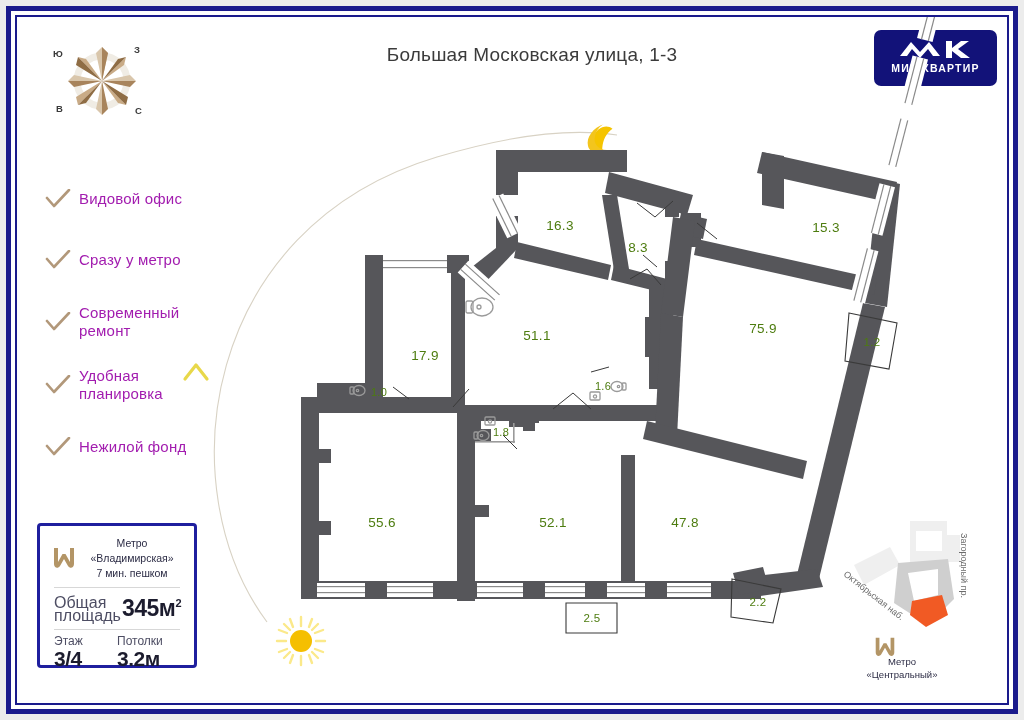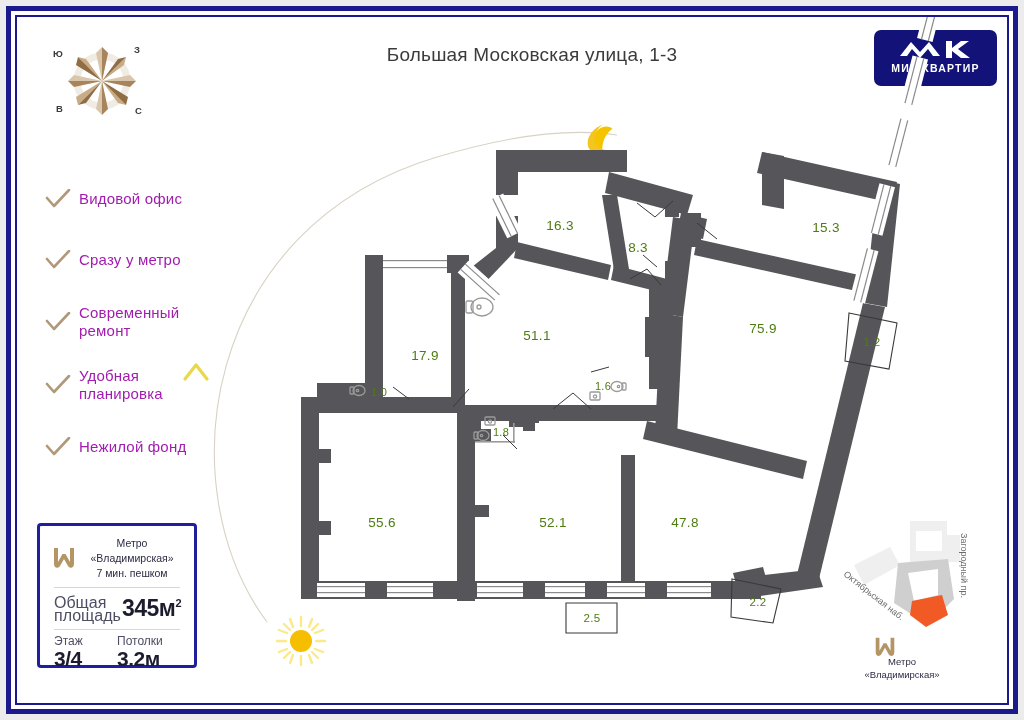--- a/index.html
+++ b/index.html
@@ -612,18 +612,18 @@
       </svg>
       <span class="map-street" style="left:6px;top:62px;transform:rotate(38deg);transform-origin:left top">Октябрьская наб.</span>
       <span class="map-street" style="left:127px;top:26px;transform:rotate(90deg);transform-origin:left top">Загородный пр.</span>
       <span style="position:absolute;left:30px;top:126px">
         <svg width="26" height="26" viewBox="0 0 28 28">
           <path d="M4 5 L4 21 C4 25 8 26 10 23 L14 16 L18 23 C20 26 24 25 24 21 L24 5 L20 5 L20 19 L15.5 11 L12.5 11 L8 19 L8 5 Z" fill="#b39566"></path>
         </svg>
       </span>
       <span class="map-metro-text">
         <span>Метро</span><br>
-        <span>«Владимирская»</span>
+        <span>«Центральный»</span>
       </span>
     </div>
 
   </div>
 </div>
 
 </body></html>

